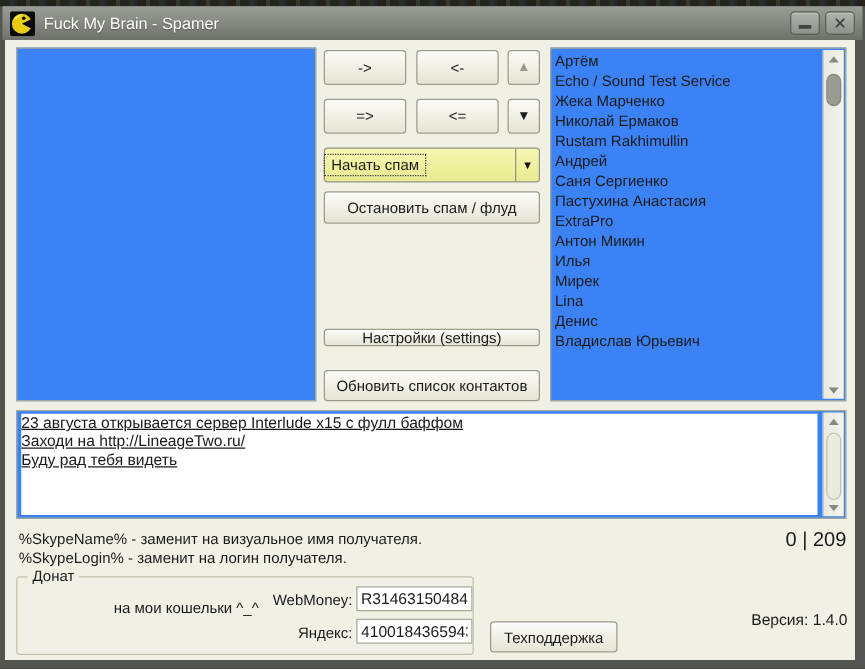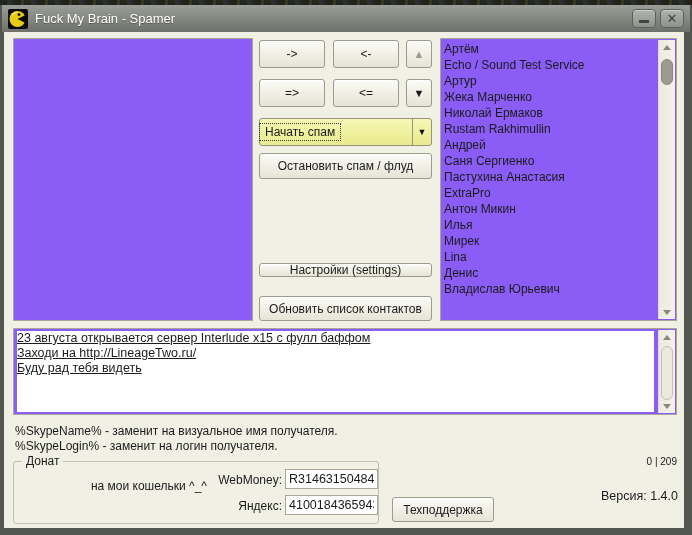--- a/index.html
+++ b/index.html
@@ -17,21 +17,21 @@
   .title-text{color:#fff;font-size:13px;text-shadow:0 1px 1px rgba(0,0,0,.35);}
   .caption-buttons{margin-left:auto;display:flex;gap:4px;}
   .cap-btn{width:24px;height:19px;border:1px solid #5d605a;border-radius:4px;
      background:linear-gradient(#b0b3ad,#8f928c);display:flex;align-items:center;justify-content:center;
      box-shadow:inset 0 1px 0 rgba(255,255,255,.35);}
   .min-glyph{width:10px;height:3px;background:#41443f;margin-top:6px;}
   .close-glyph{color:#3c3f3a;font-weight:bold;font-size:13px;line-height:1;}
 
   .client{position:absolute;left:4px;top:32px;width:680px;height:496px;background:#f1f0e5;}
 
-  .white-box{position:absolute;background:#8b5cf6;border:1px solid #a9a795;}
+  .white-box{position:absolute;background:#3b82f6;border:1px solid #a9a795;}
   .listbox-left{left:9px;top:6px;width:240px;height:283px;}
 
   .btn{position:absolute;border:1px solid #9d9b8b;border-radius:3px;color:#1b1b1b;
      background:linear-gradient(#fcfcf9,#f1f0e6 48%,#e6e4d6);
      display:flex;align-items:center;justify-content:center;font-size:12px;cursor:default;
      box-shadow:inset 0 1px 0 #fff;}
   .btn.disabled{color:#9b998c;}
   .btn-arrow{font-size:11px;}
 
   .split-btn{position:absolute;left:255px;top:86px;width:173px;height:28px;
@@ -52,21 +52,21 @@
   .sb-thumb{position:absolute;left:2px;width:12px;border-radius:6px;}
   .thumb-dark{background:#9d9b90;border:1px solid #8a887c;}
   .thumb-light{background:#eceadd;border:1px solid #c2c0b0;}
 
   .message-box{left:9px;top:296px;width:664px;height:87px;}
   .message-text{position:absolute;left:3px;top:2px;right:22px;bottom:2px;border:0;resize:none;
      font-family:"Liberation Sans","DejaVu Sans",sans-serif;font-size:12.5px;line-height:15px;
      background:#fff;color:#1b1b1b;outline:none;padding:0;text-decoration:underline;}
 
   .hint{position:absolute;left:11px;font-size:12px;color:#1b1b1b;}
-  .counter{position:absolute;right:7px;top:392px;font-size:10px;color:#1b1b1b;margin-top:32px;}
+  .counter{position:absolute;right:7px;top:392px;font-size:16px;color:#1b1b1b;}
 
   .groupbox{position:absolute;left:9px;top:429px;width:366px;height:63px;
      border:1px solid #c3c0ad;border-radius:3px;padding-left:36px;}
   .group-legend{position:absolute;top:-8px;left:8px;background:#f1f0e5;padding:0 4px;font-size:12px;}
   .thanks{position:absolute;left:10px;top:16px;width:250px;text-align:center;line-height:16px;}
   .don-label{position:absolute;text-align:right;width:90px;font-size:12px;}
   .don-input{position:absolute;width:93px;height:20px;border:1px solid #a9a795;background:#fff;
      font-family:"Liberation Sans","DejaVu Sans",sans-serif;font-size:12.5px;padding:1px 3px;color:#1b1b1b;}
 
   .support-btn{left:388px;top:465px;width:102px;height:25px;}
@@ -140,21 +140,20 @@
     </div>
 
     <div class="btn" style="left:255px;top:264px;width:173px;height:25px;">
       <span>Обновить список контактов</span>
     </div>
 
     <div class="white-box contacts-wrap">
       <div>
           <div class="contact-item">Артём</div>
           <div class="contact-item">Echo / Sound Test Service</div>
-          <div class="contact-item">Артур</div>
           <div class="contact-item">Жека Марченко</div>
           <div class="contact-item">Николай Ермаков</div>
           <div class="contact-item">Rustam Rakhimullin</div>
           <div class="contact-item">Андрей</div>
           <div class="contact-item">Саня Сергиенко</div>
           <div class="contact-item">Пастухина Анастасия</div>
           <div class="contact-item">ExtraPro</div>
           <div class="contact-item">Антон Микин</div>
           <div class="contact-item">Илья</div>
           <div class="contact-item">Мирек</div>

